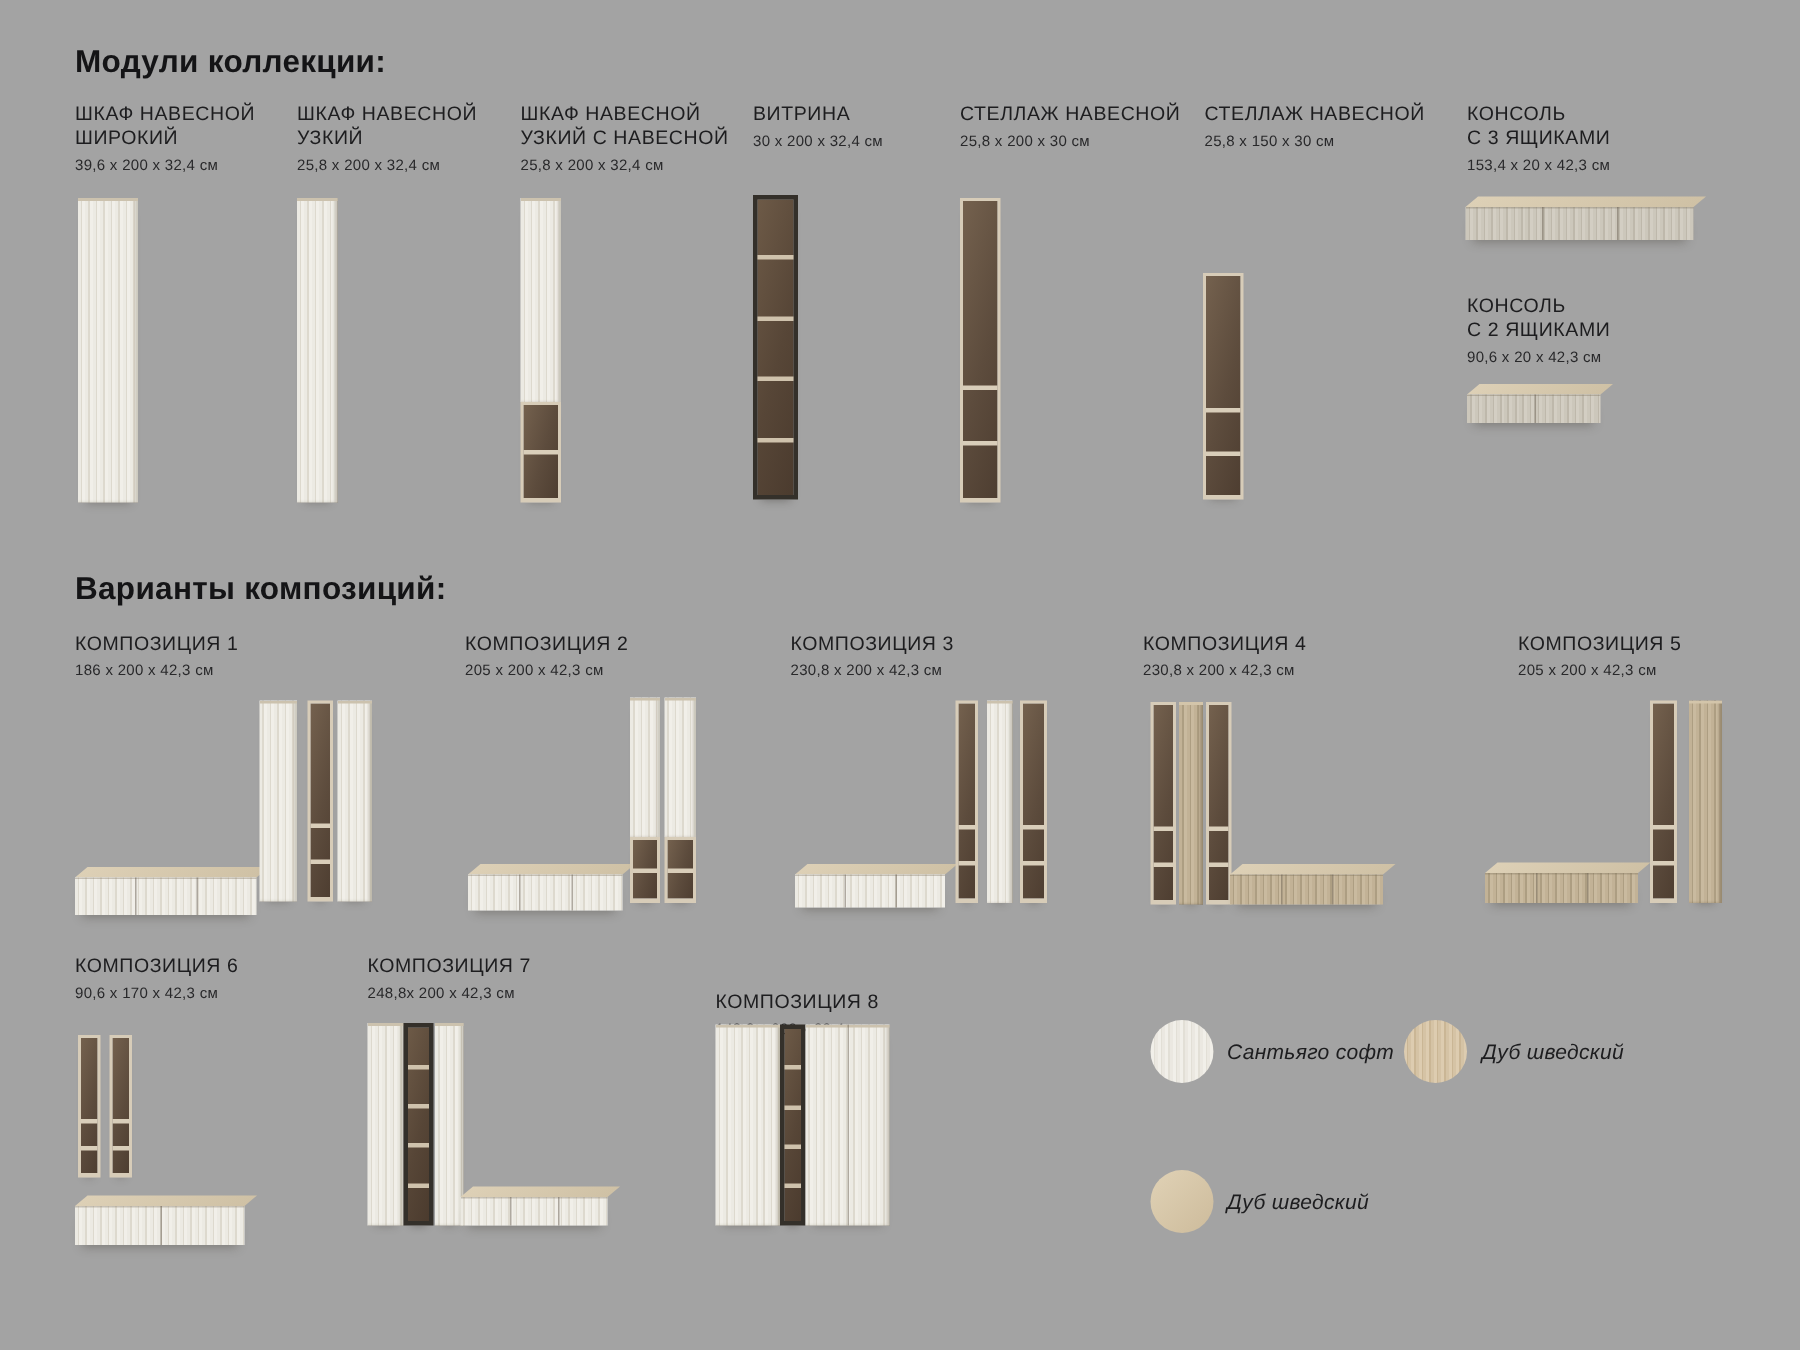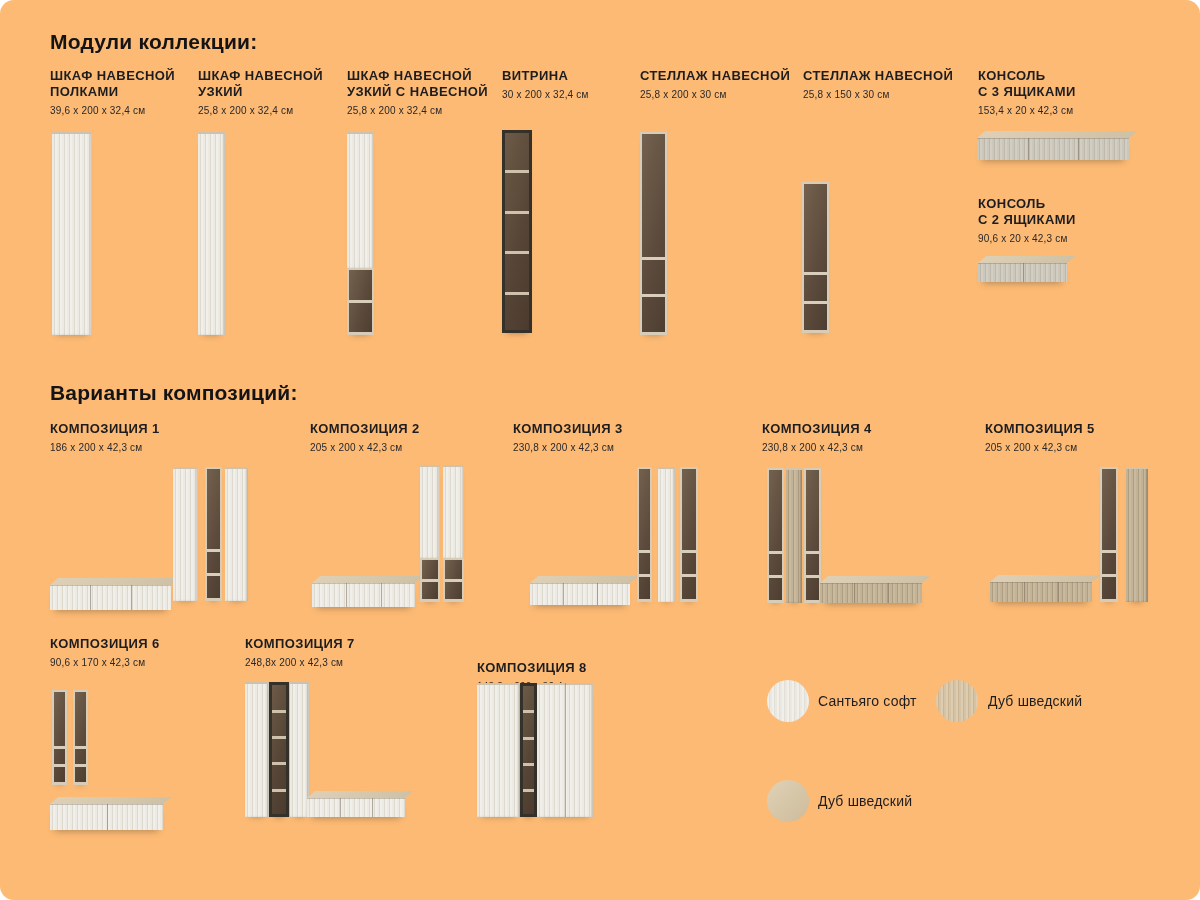--- a/index.html
+++ b/index.html
@@ -1,25 +1,25 @@
 <!DOCTYPE html>
 <html><head>
 <meta charset="utf-8">
 <style>
   * { margin:0; padding:0; box-sizing:border-box; }
   html,body { background:#ffffff; }
   .page {
-    position:relative; width:1200px; height:900px; background:#fdba74;
-    font-family:"Liberation Sans", sans-serif; color:#1d1d1f; overflow:hidden;border-radius:14px;
+    position:relative; width:1200px; height:900px; background:#a3a3a3;
+    font-family:"Liberation Sans", sans-serif; color:#1d1d1f; overflow:hidden;
   }
   .h1 { position:absolute; font-size:21px; font-weight:700; letter-spacing:.2px; color:#141416; }
   .h2 { position:absolute; font-size:19px; font-weight:700; letter-spacing:.2px; color:#141416; }
 
   .mlabel, .clabel { position:absolute; width:170px; }
-  .mname, .cname { font-size:13px; font-weight:700; line-height:16px; letter-spacing:.4px; color:#1d1d1f; }
+  .mname, .cname { font-size:13px; font-weight:400; line-height:16px; letter-spacing:.4px; color:#1d1d1f; }
   .mdims, .cdims { font-size:10px; line-height:16px; margin-top:3px; letter-spacing:.2px; color:#28282a; }
 
   
   .tex-cream { background:repeating-linear-gradient(90deg,#eceae3 0px,#eceae3 2px,#ddd9ce 2px,#ddd9ce 3px,#f1efe9 3px,#f1efe9 5px); }
   .tex-oak   { background:repeating-linear-gradient(90deg,#c2b296 0px,#c2b296 2px,#ad9e82 2px,#ad9e82 3px,#c9ba9f 3px,#c9ba9f 5px); }
   .tex-grey  { background:repeating-linear-gradient(90deg,#ccc7bb 0px,#ccc7bb 2px,#beb8ab 2px,#beb8ab 3px,#d3cec3 3px,#d3cec3 5px); }
 
   .piece { position:absolute; }
   .cab { position:absolute; }
   .cabfx { box-shadow: inset 0 2px 0 #ccc2ae, inset -2px 0 2px rgba(110,100,80,.28), 0 5px 6px -5px rgba(60,55,45,.35); }
@@ -39,32 +39,32 @@
     background:linear-gradient(90deg,#ddd0b6,#cfc1a5); transform:skewX(-50deg); transform-origin:0 100%; }
   .c-front { position:absolute; top:7px; left:0; right:0; bottom:0; }
   .frontfx { box-shadow: inset 0 1px 0 rgba(120,110,90,.35), 0 6px 7px -5px rgba(60,55,45,.4); }
   .c-div { position:absolute; top:0; bottom:0; width:1px; background:rgba(95,85,70,.45); }
   .seam { position:absolute; top:0; bottom:0; width:1px; background:rgba(110,100,85,.5); }
 
   .dot { position:absolute; width:42px; height:42px; border-radius:50%; }
   .dot.santiago  { background:repeating-linear-gradient(90deg,#f1efe9 0px,#f1efe9 2px,#e2dfd6 2px,#e2dfd6 3px,#ebe8e1 3px,#ebe8e1 5px); }
   .dot.oakfacade { background:repeating-linear-gradient(90deg,#ddccb0 0px,#ddccb0 2px,#cab695 2px,#cab695 3px,#d5c3a5 3px,#d5c3a5 5px); }
   .dot.oakbody   { background:linear-gradient(135deg,#e0d2b6,#cdbb9b); }
-  .swlabel { position:absolute; font-size:14px; letter-spacing:.2px; color:#1d1d1f; }
+  .swlabel { position:absolute; font-size:14px; letter-spacing:.2px; color:#1d1d1f;font-style:italic; }
 </style>
 </head>
 <body>
 
 <div class="page">
 
   <div class="h1" style="left:50px;top:30px">Модули коллекции:</div>
 
   <div class="mlabel" style="left:50px;top:68px">
     <div class="mname">ШКАФ НАВЕСНОЙ</div>
-    <div class="mname">ПОЛКАМИ</div>
+    <div class="mname">ШИРОКИЙ</div>
     <div class="mdims">39,6 x 200 x 32,4 см</div>
   </div>
   <div class="mlabel" style="left:198px;top:68px">
     <div class="mname">ШКАФ НАВЕСНОЙ</div>
     <div class="mname">УЗКИЙ</div>
     <div class="mdims">25,8 x 200 x 32,4 см</div>
   </div>
   <div class="mlabel" style="left:347px;top:68px">
     <div class="mname">ШКАФ НАВЕСНОЙ</div>
     <div class="mname">УЗКИЙ С НАВЕСНОЙ</div>
@@ -132,29 +132,29 @@
   <div class="h1" style="left:50px;top:381px">Варианты композиций:</div>
 
   <div class="clabel" style="left:50px;top:421px">
     <div class="cname">КОМПОЗИЦИЯ 1</div>
     <div class="cdims">186 x 200 x 42,3 см</div>
   </div>
   <div class="clabel" style="left:310px;top:421px">
     <div class="cname">КОМПОЗИЦИЯ 2</div>
     <div class="cdims">205 x 200 x 42,3 см</div>
   </div>
-  <div class="clabel" style="left:513px;top:421px">
+  <div class="clabel" style="left:527px;top:421px">
     <div class="cname">КОМПОЗИЦИЯ 3</div>
     <div class="cdims">230,8 x 200 x 42,3 см</div>
   </div>
   <div class="clabel" style="left:762px;top:421px">
     <div class="cname">КОМПОЗИЦИЯ 4</div>
     <div class="cdims">230,8 x 200 x 42,3 см</div>
   </div>
-  <div class="clabel" style="left:985px;top:421px">
+  <div class="clabel" style="left:1012px;top:421px">
     <div class="cname">КОМПОЗИЦИЯ 5</div>
     <div class="cdims">205 x 200 x 42,3 см</div>
   </div>
 
   <div class="clabel" style="left:50px;top:636px">
     <div class="cname">КОМПОЗИЦИЯ 6</div>
     <div class="cdims">90,6 x 170 x 42,3 см</div>
   </div>
   <div class="clabel" style="left:245px;top:636px">
     <div class="cname">КОМПОЗИЦИЯ 7</div>

